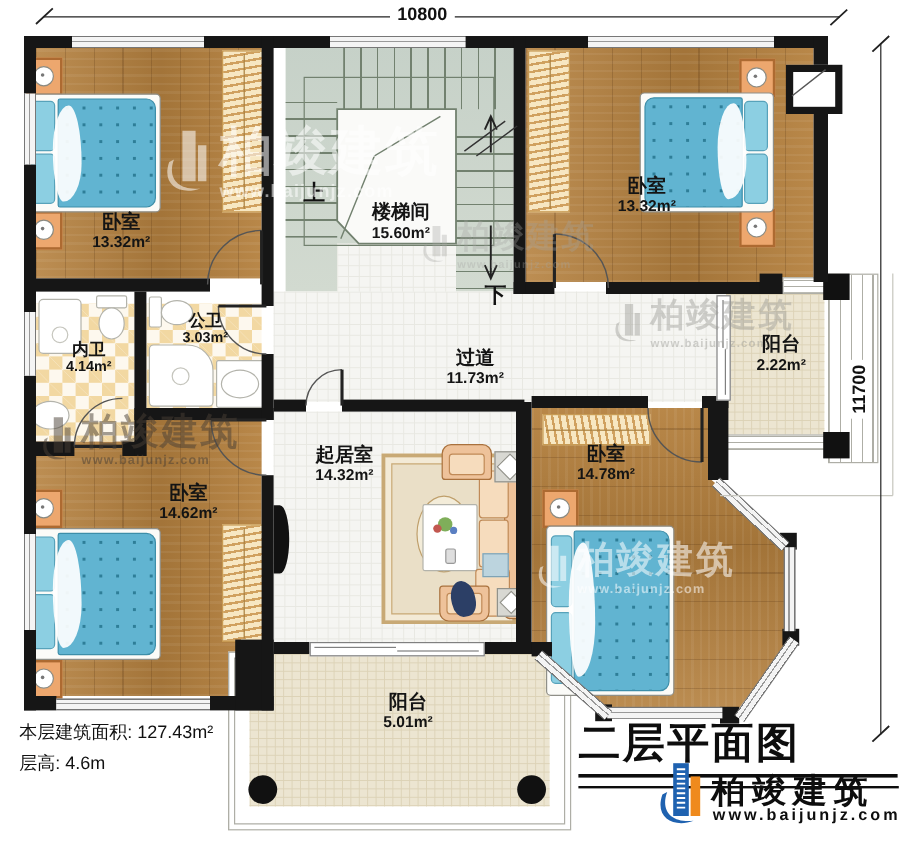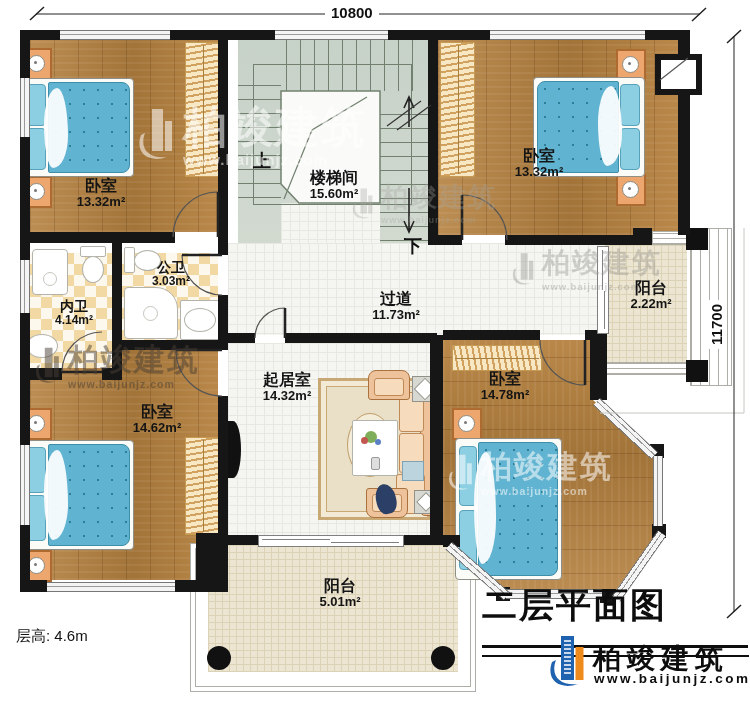--- a/index.html
+++ b/index.html
@@ -366,21 +366,21 @@
     <span class="area">15.60m²</span>
   </div>
   <div class="rlabel" style="left:539px;top:148px;">
     <span>卧室</span>
     <span class="area">13.32m²</span>
   </div>
   <div class="rlabel" style="left:171px;top:260px;font-size:14px;">
     <span>公卫</span>
     <span class="area" style="font-size:12px;">3.03m²</span>
   </div>
-  <div class="rlabel" style="left:74px;top:299px;font-size:14px;">
+  <div class="rlabel" style="left:74px;top:284px;font-size:14px;">
     <span>内卫</span>
     <span class="area" style="font-size:12px;">4.14m²</span>
   </div>
   <div class="rlabel" style="left:396px;top:291px;">
     <span>过道</span>
     <span class="area">11.73m²</span>
   </div>
   <div class="rlabel" style="left:287px;top:372px;">
     <span>起居室</span>
     <span class="area">14.32m²</span>
@@ -398,25 +398,26 @@
     <span class="area">2.22m²</span>
   </div>
   <div class="rlabel" style="left:340px;top:578px;">
     <span>阳台</span>
     <span class="area">5.01m²</span>
   </div>
 
   <div class="dimtxt" style="left:325px;top:4px;">10800</div>
   <div class="dimtxt dimv" style="left:708px;top:300px;">11700</div>
 
+  <div class="note" style="left:16px;top:601px;">本层建筑面积: 127.43m²</div>
   <div class="note" style="left:16px;top:627px;">层高: 4.6m</div>
 
   <div class="tb-line" style="left:482px;top:645px;width:266px;height:3px;"></div>
   <div class="tb-line" style="left:482px;top:655px;width:267px;height:2px;"></div>
-  <div class="tb-title" style="left:482px;top:582px;">二层平面图</div>
+  <div class="tb-title" style="left:482px;top:596px;">二层平面图</div>
   <div class="abs" style="left:548px;top:634px;">
     <svg width="40" height="56" viewBox="0 0 40 56">
       <rect x="13" y="2" width="13" height="44" fill="#1f62b0"></rect>
       <rect x="27.5" y="13" width="8" height="33" fill="#ef8a1d"></rect>
       <path d="M16 7 h7 M16 11 h7 M16 15 h7 M16 19 h7 M16 23 h7 M16 27 h7 M16 31 h7 M16 35 h7 M16 39 h7" stroke="#fff" stroke-width="1.6"></path>
       <path d="M8 26 C2 42 12 52 30 50 C14 56 -3 48 4 28 Z" fill="#1f62b0"></path>
     </svg>
   </div>
   <div class="tb-brand" style="left:593px;top:640px;">柏竣建筑</div>
   <div class="tb-url" style="left:594px;top:671px;">www.baijunjz.com</div>

